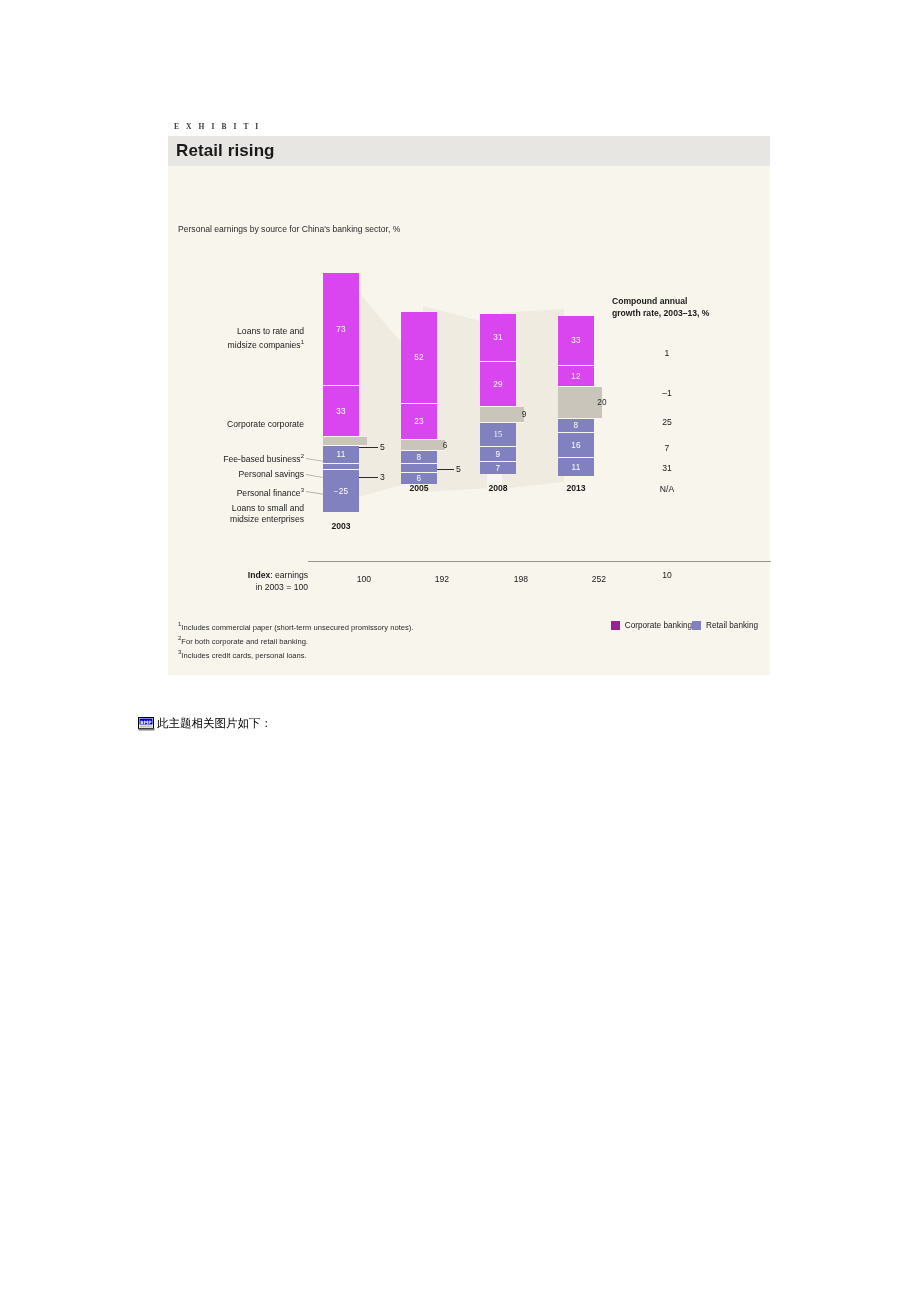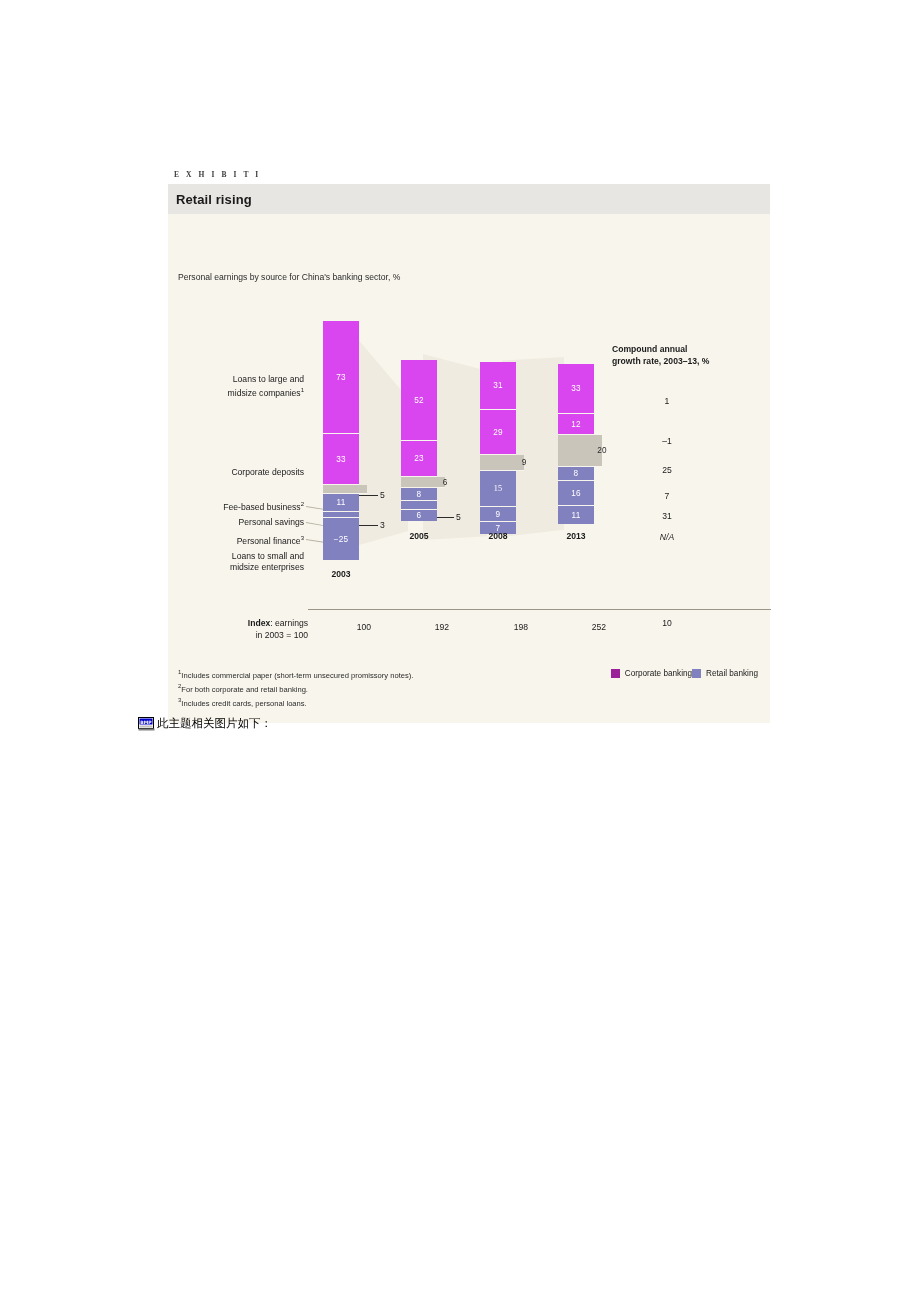--- a/index.html
+++ b/index.html
@@ -14,21 +14,20 @@
     position: relative;
     overflow: hidden;
   }
 
   
   #exhibit-wrap {
     position: absolute;
     left: 168px;
     top: 122px;
     width: 602px;
-    margin-top: 48px;
   }
 
   #exhibit-label {
     font-family: "Liberation Serif", serif;
     font-size: 7.5px;
     letter-spacing: 2.6px;
     color: #3a3a3a;
     font-weight: 700;
     padding-left: 6px;
     padding-bottom: 5px;
@@ -37,21 +36,21 @@
   
   #title-band {
     background: #e8e6e2;
     height: 30px;
     display: flex;
     align-items: center;
     padding-left: 8px;
     box-sizing: border-box;
   }
   #title-text {
-    font-size: 13px;
+    font-size: 17px;
     font-weight: 700;
     color: #1a1a1a;
     letter-spacing: .1px;
   }
 
   
   #chart-panel {
     background: #f8f5ec;
     position: relative;
     height: 441px;
@@ -263,26 +262,26 @@
     <div id="subtitle-text">Personal earnings by source for China's banking sector, %</div>
 
     <div class="wedge" style="left:177px; top:110px; width:63px; height:225px;
                 clip-path: polygon(0 0, 100% 33%, 100% 92%, 0 100%);"></div>
     <div class="wedge" style="left:255px; top:140px; width:64px; height:186px;
                 clip-path: polygon(0 0, 100% 9%, 100% 98%, 0 100%);"></div>
     <div class="wedge" style="left:334px; top:143px; width:62px; height:180px;
                 clip-path: polygon(0 2%, 100% 0, 100% 96%, 0 100%);"></div>
 
     <div class="cat-label" style="left:4px; top:160px;">
-      <span>Loans to large and</span><br>
+      <span>Loans to rate and</span><br>
       <span>midsize companies</span><sup>1</sup>
     </div>
 
     <div class="cat-label" style="left:4px; top:253px;">
-      <span>Corporate deposits</span>
+      <span>Corporate corporate</span>
     </div>
 
     <div class="cat-label" style="left:4px; top:285px;">
       <span>Fee-based business</span><sup>2</sup>
     </div>
 
     <div class="cat-label" style="left:4px; top:303px;">
       <span>Personal savings</span>
     </div>
 
@@ -309,37 +308,37 @@
     </div>
     <div class="year-label" style="left:155px; top:355px;">2003</div>
 
     <div class="callout-line" style="left:191px; top:281px; width:19px;"></div>
     <div class="callout" style="left:212px; top:276px;">5</div>
 
     <div class="callout-line" style="left:191px; top:311px; width:19px;"></div>
     <div class="callout" style="left:212px; top:306px;">3</div>
 
     <div class="bar-col" style="left:233px; top:146px;">
-      <div class="seg corp" style="height:81px;">52</div>
+      <div class="seg corp" style="height:92px;">52</div>
       <div class="seg corp" style="height:36px;">23</div>
       <div class="seg fee" style="height:11px;">6</div>
       <div class="seg retail" style="height:13px;">8</div>
       <div class="seg retail" style="height:9px; font-size:0;"></div>
       <div class="seg retail last" style="height:11px;">6</div>
     </div>
     <div class="year-label" style="left:233px; top:317px;">2005</div>
 
     <div class="callout-line" style="left:269px; top:303px; width:17px;"></div>
     <div class="callout" style="left:288px; top:298px;">5</div>
 
     <div class="bar-col" style="left:312px; top:148px;">
       <div class="seg corp" style="height:48px;">31</div>
       <div class="seg corp" style="height:45px;">29</div>
       <div class="seg fee" style="height:16px;">9</div>
-      <div class="seg retail" style="height:36px;font-family:Liberation Serif, serif;">15</div>
+      <div class="seg retail" style="height:24px;font-family:Liberation Serif, serif;">15</div>
       <div class="seg retail" style="height:15px;">9</div>
       <div class="seg retail last" style="height:12px;">7</div>
     </div>
     <div class="year-label" style="left:312px; top:317px;">2008</div>
 
     <div class="bar-col" style="left:390px; top:150px;">
       <div class="seg corp" style="height:50px;">33</div>
       <div class="seg corp" style="height:21px;">12</div>
       <div class="seg fee" style="height:32px;">20</div>
       <div class="seg retail" style="height:14px;">8</div>
@@ -351,21 +350,21 @@
     <div id="cagr-head">
       <span>Compound annual</span><br>
       <span>growth rate, 2003–13, %</span>
     </div>
 
     <div class="cagr-val" style="top:182px;">1</div>
     <div class="cagr-val" style="top:222px;">–1</div>
     <div class="cagr-val" style="top:251px;">25</div>
     <div class="cagr-val" style="top:277px;">7</div>
     <div class="cagr-val" style="top:297px;">31</div>
-    <div class="cagr-val" style="top:318px;font-style:italic;">N/A</div>
+    <div class="cagr-val" style="top:318px;">N/A</div>
 
     <div id="index-rule"></div>
     <div id="index-label">
       <b>Index</b><span>: earnings</span><br>
       <span>in 2003 = 100</span>
     </div>
     <div class="index-val" style="left:143px;">100</div>
     <div class="index-val" style="left:221px;">192</div>
     <div class="index-val" style="left:300px;">198</div>
     <div class="index-val" style="left:378px;">252</div>

